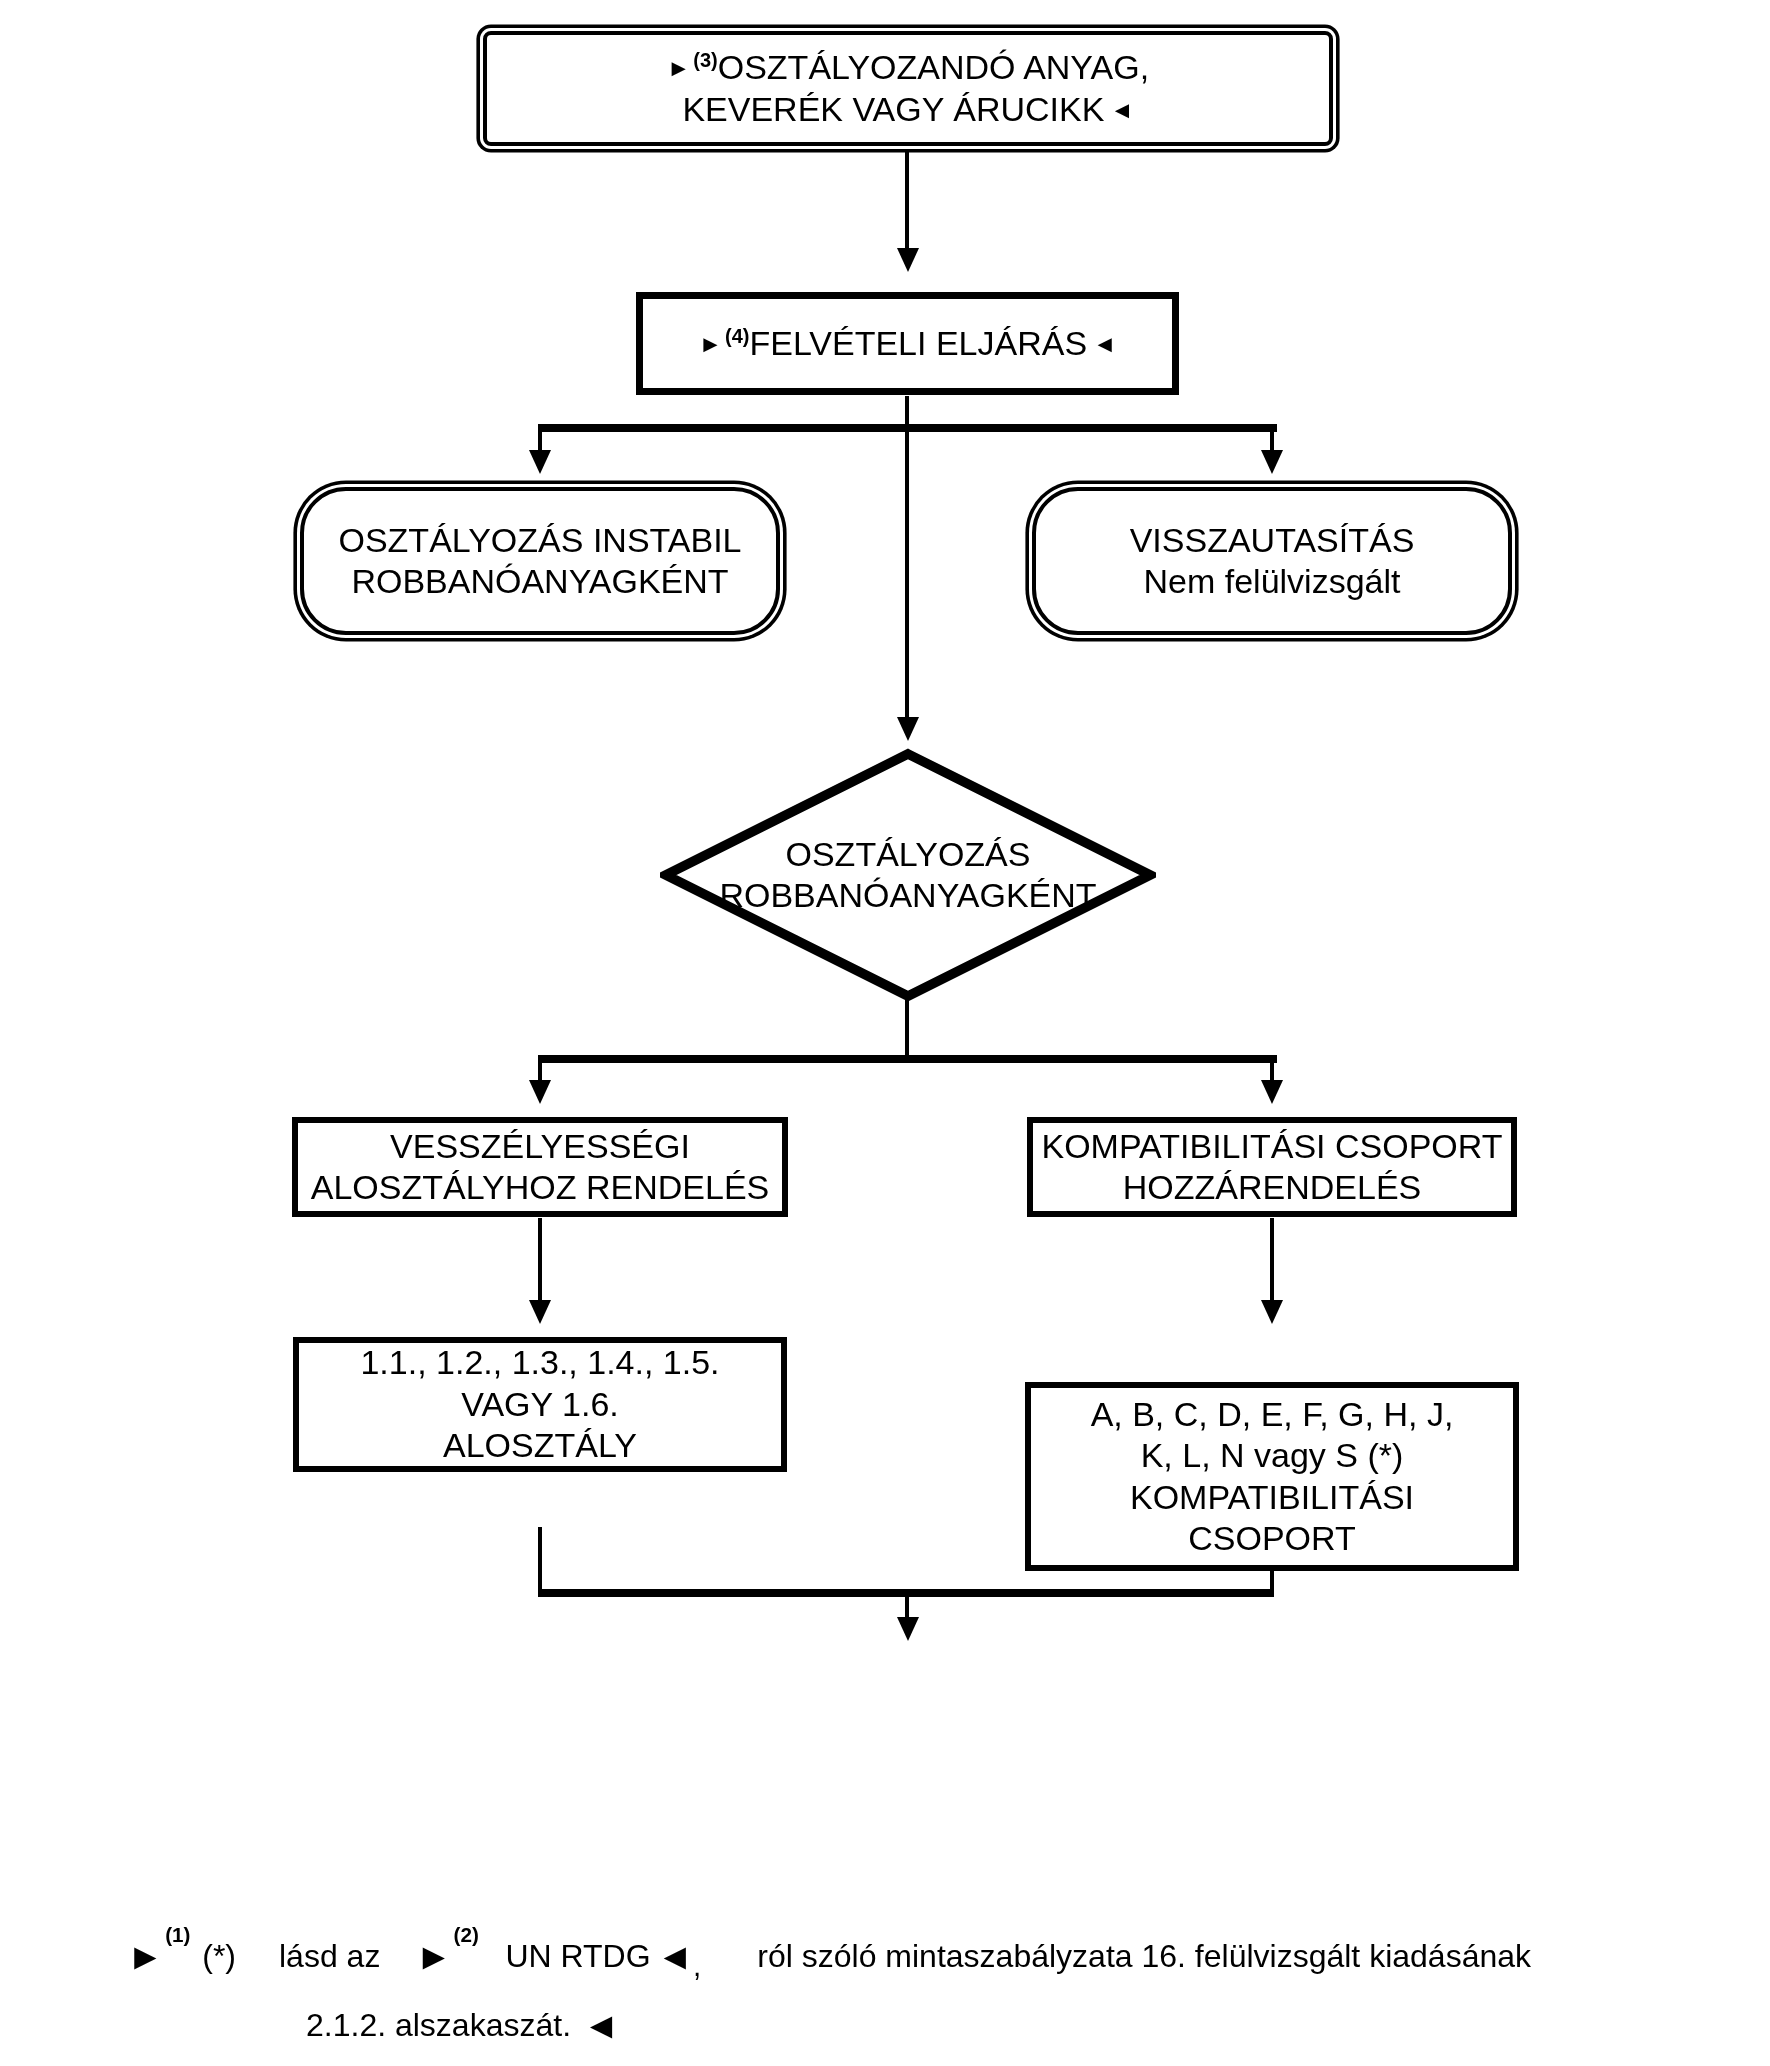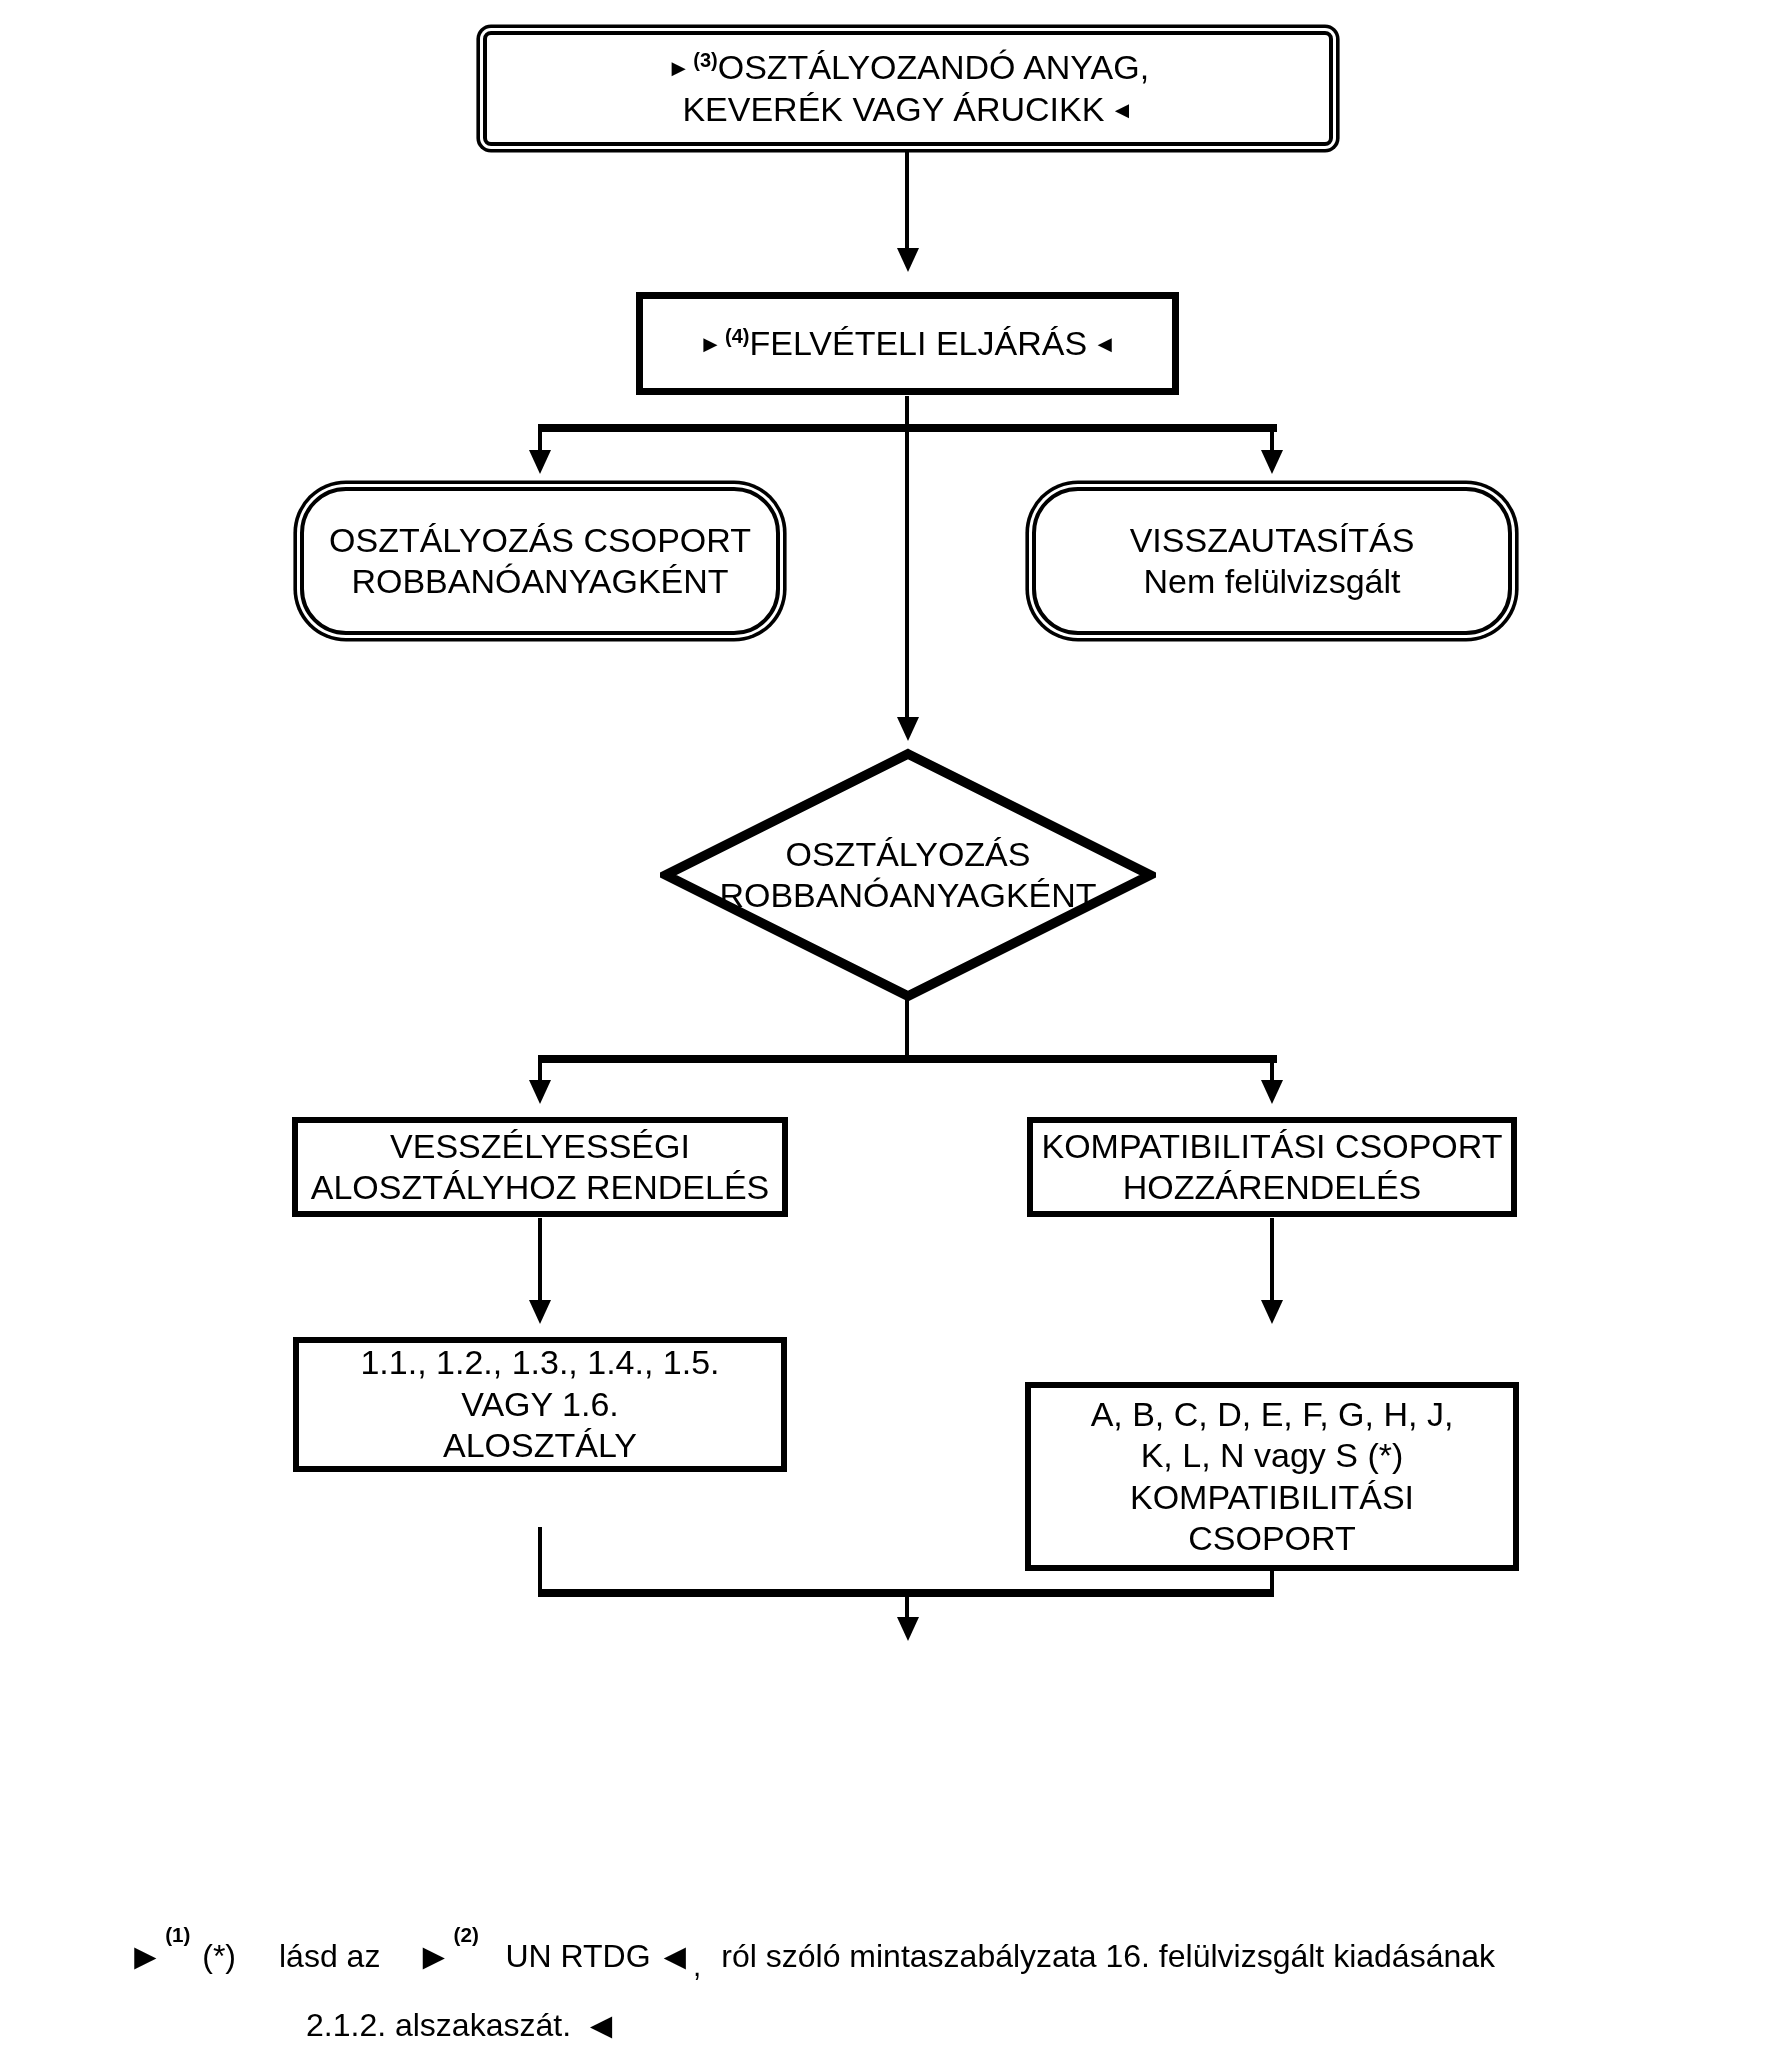--- a/index.html
+++ b/index.html
@@ -71,21 +71,21 @@
   .fline  { white-space: nowrap; height: 68px; display: flex; align-items: center; }
   .fline2 { white-space: nowrap; padding-left: 179px; margin-top: 14px; display: flex; align-items: center; }
   .fn-mark { font-size: 37px; position: relative; top: 0.7px; }
   .fn-sup  { font-size: 20.7px; font-weight: 700; position: relative; top: -20.7px; margin-left: 1.5px; }
   .fn-star { margin-left: 11.8px; }
   .fn-lead { margin-left: 43px; }
   .fn-mark2 { margin-left: 35px; }
   .fn-name { margin-left: 26.6px; }
   .fn-close { margin-left: 5.9px; }
   .fn-comma { position: relative; top: 10.3px; font-size: 29.5px; }
-  .fn-tail { margin-left: 20px; }
+  .fn-tail { margin-left: 56px; }
   .fn-close2 { margin-left: 11.8px; }
 </style>
 </head>
 <body>
 
 <div class="canvas">
 
   <div class="vline" style="left:905px; top:146px;  height:103px;"></div>
   <div class="ahead" style="left:897px; top:248px;"></div>
 
@@ -125,21 +125,21 @@
     </div>
   </div>
 
   <div class="node rect" style="left:636px; top:292px; width:543px; height:103px;">
     <div>
       <span class="mk mk-open">►</span><span class="supref">(4)</span><span>FELVÉTELI ELJÁRÁS</span><span class="mk mk-close">◄</span>
     </div>
   </div>
 
   <div class="node stadium" style="left:300px; top:487px; width:480px; height:148px; border-radius:46px;">
-    <div>OSZTÁLYOZÁS CSOPORT</div>
+    <div>OSZTÁLYOZÁS INSTABIL</div>
     <div>ROBBANÓANYAGKÉNT</div>
   </div>
 
   <div class="node stadium" style="left:1032px; top:487px; width:480px; height:148px; border-radius:46px;">
     <div>VISSZAUTASÍTÁS</div>
     <div>Nem felülvizsgált</div>
   </div>
 
   <div class="diamond-wrap" style="left:660px; top:748px; width:496px; height:254px;">
     <svg width="496" height="254" viewBox="0 0 672 344">

